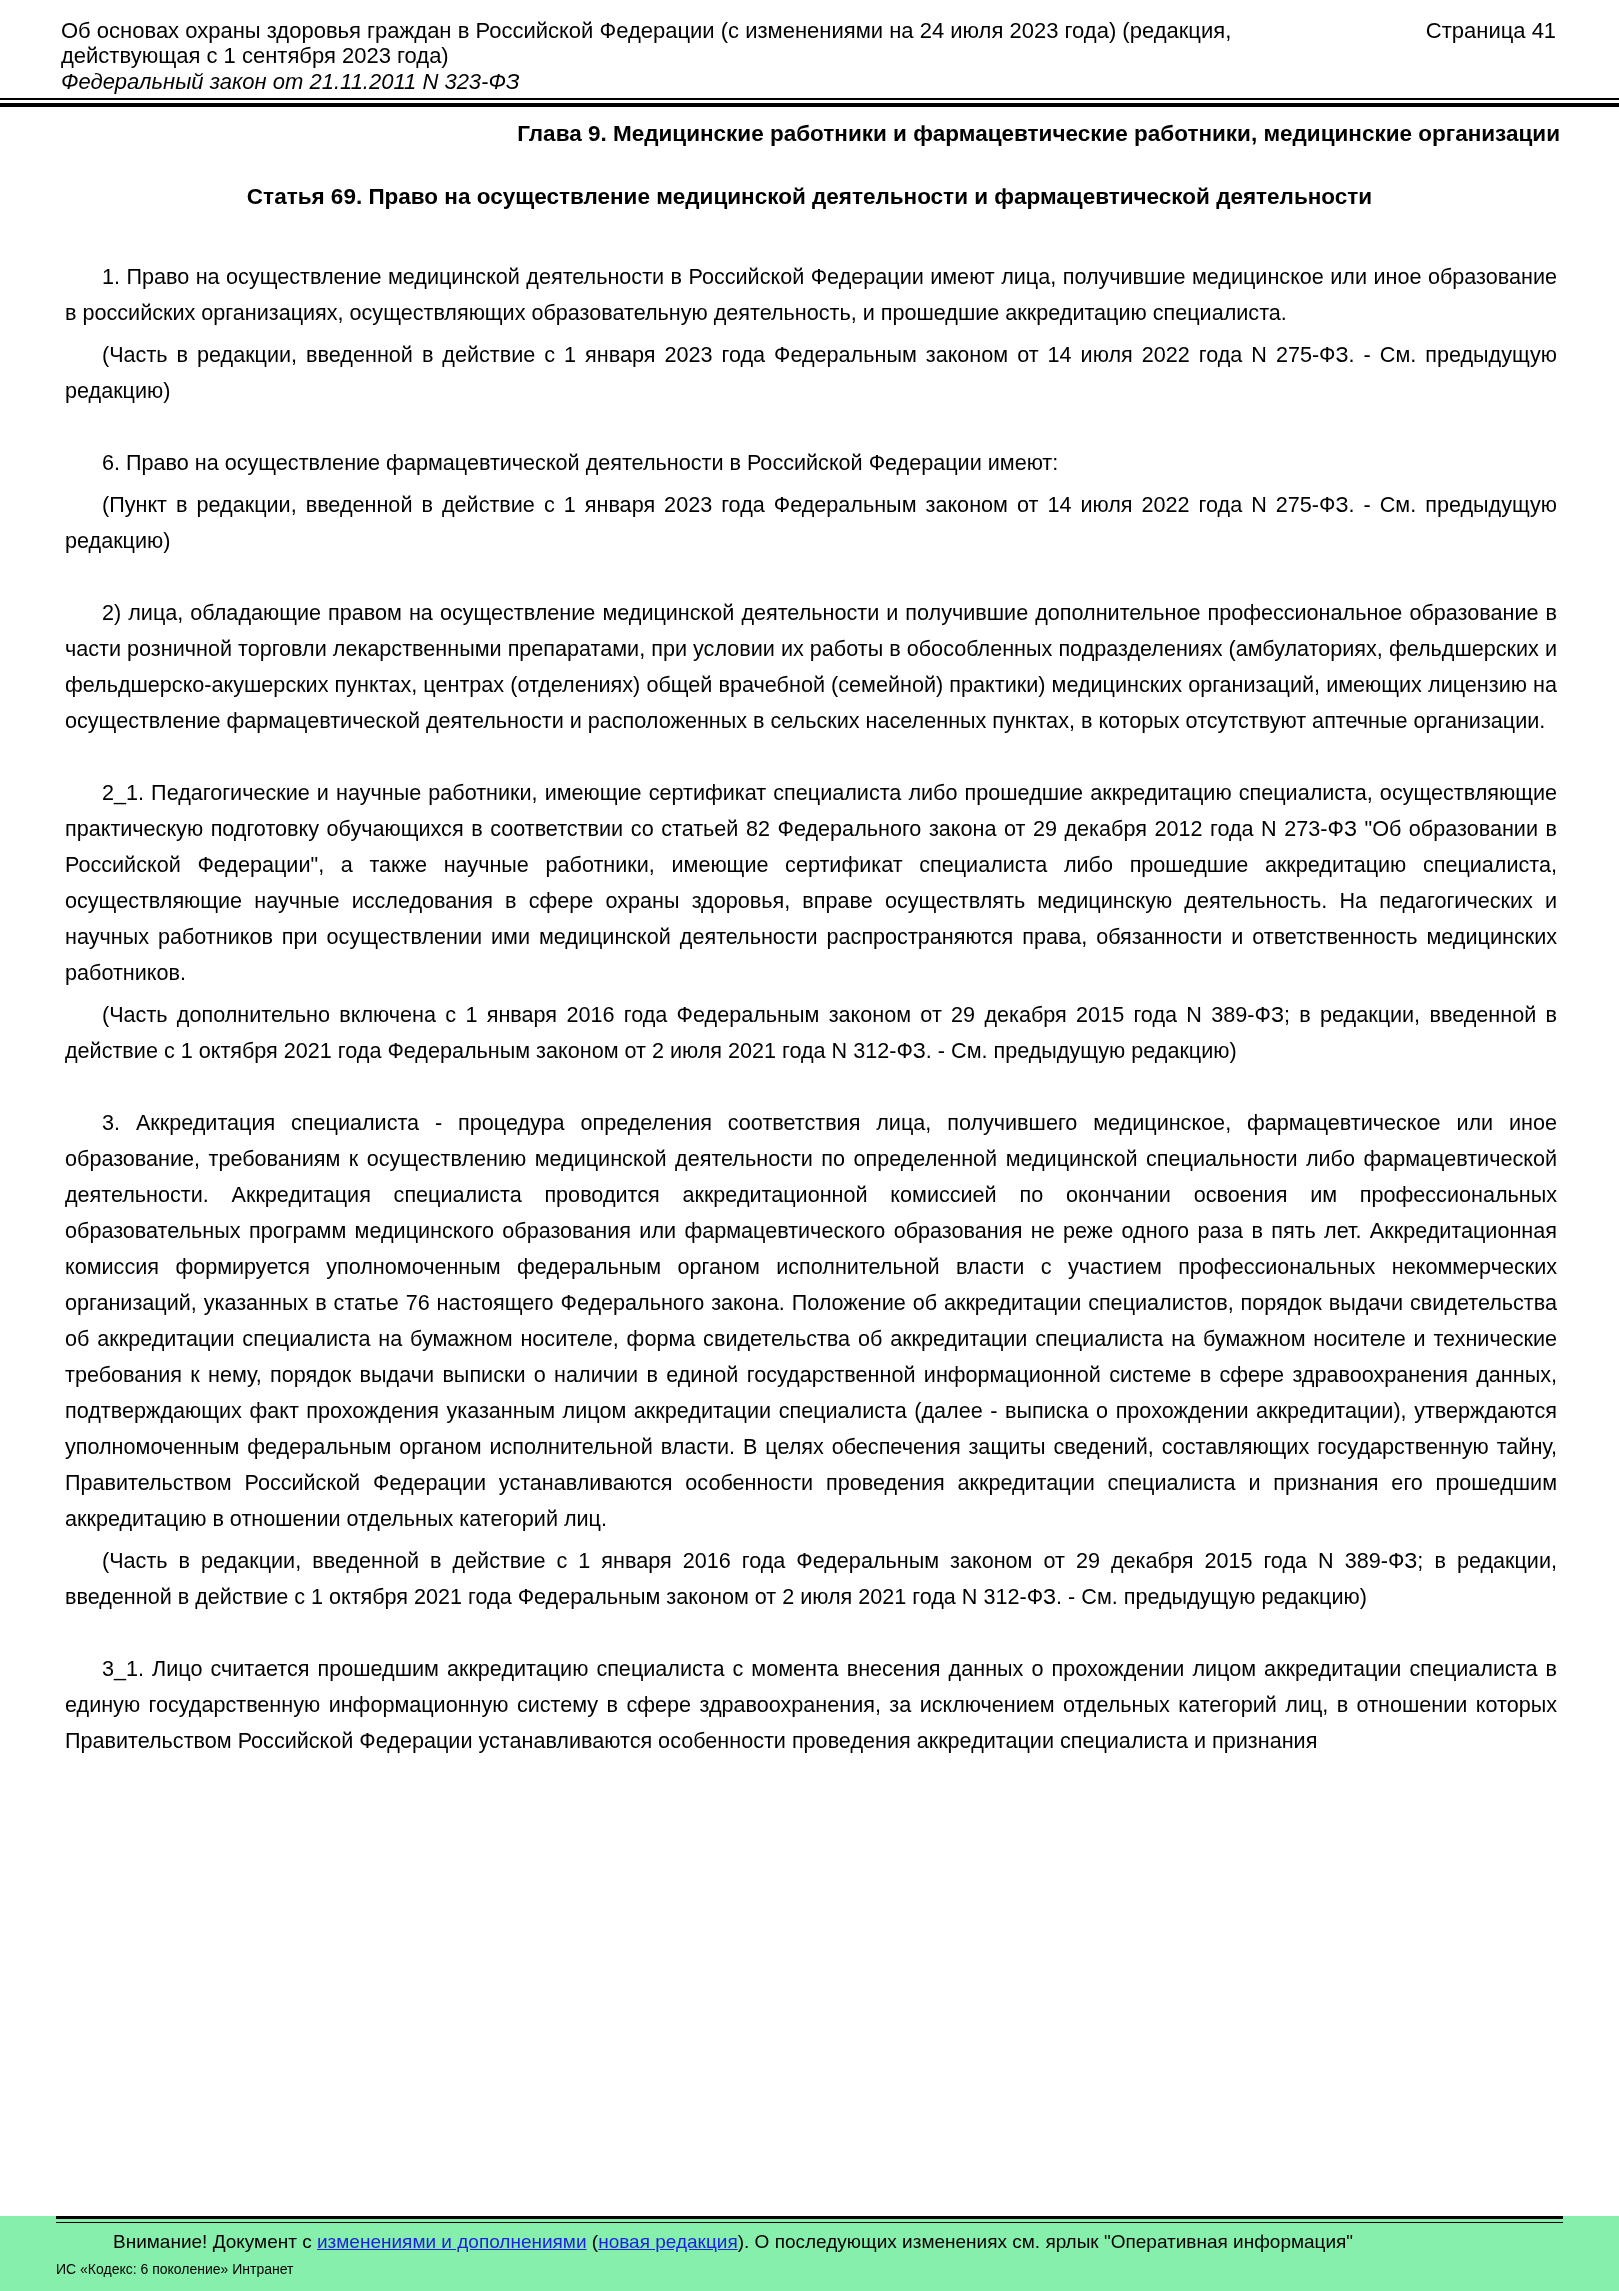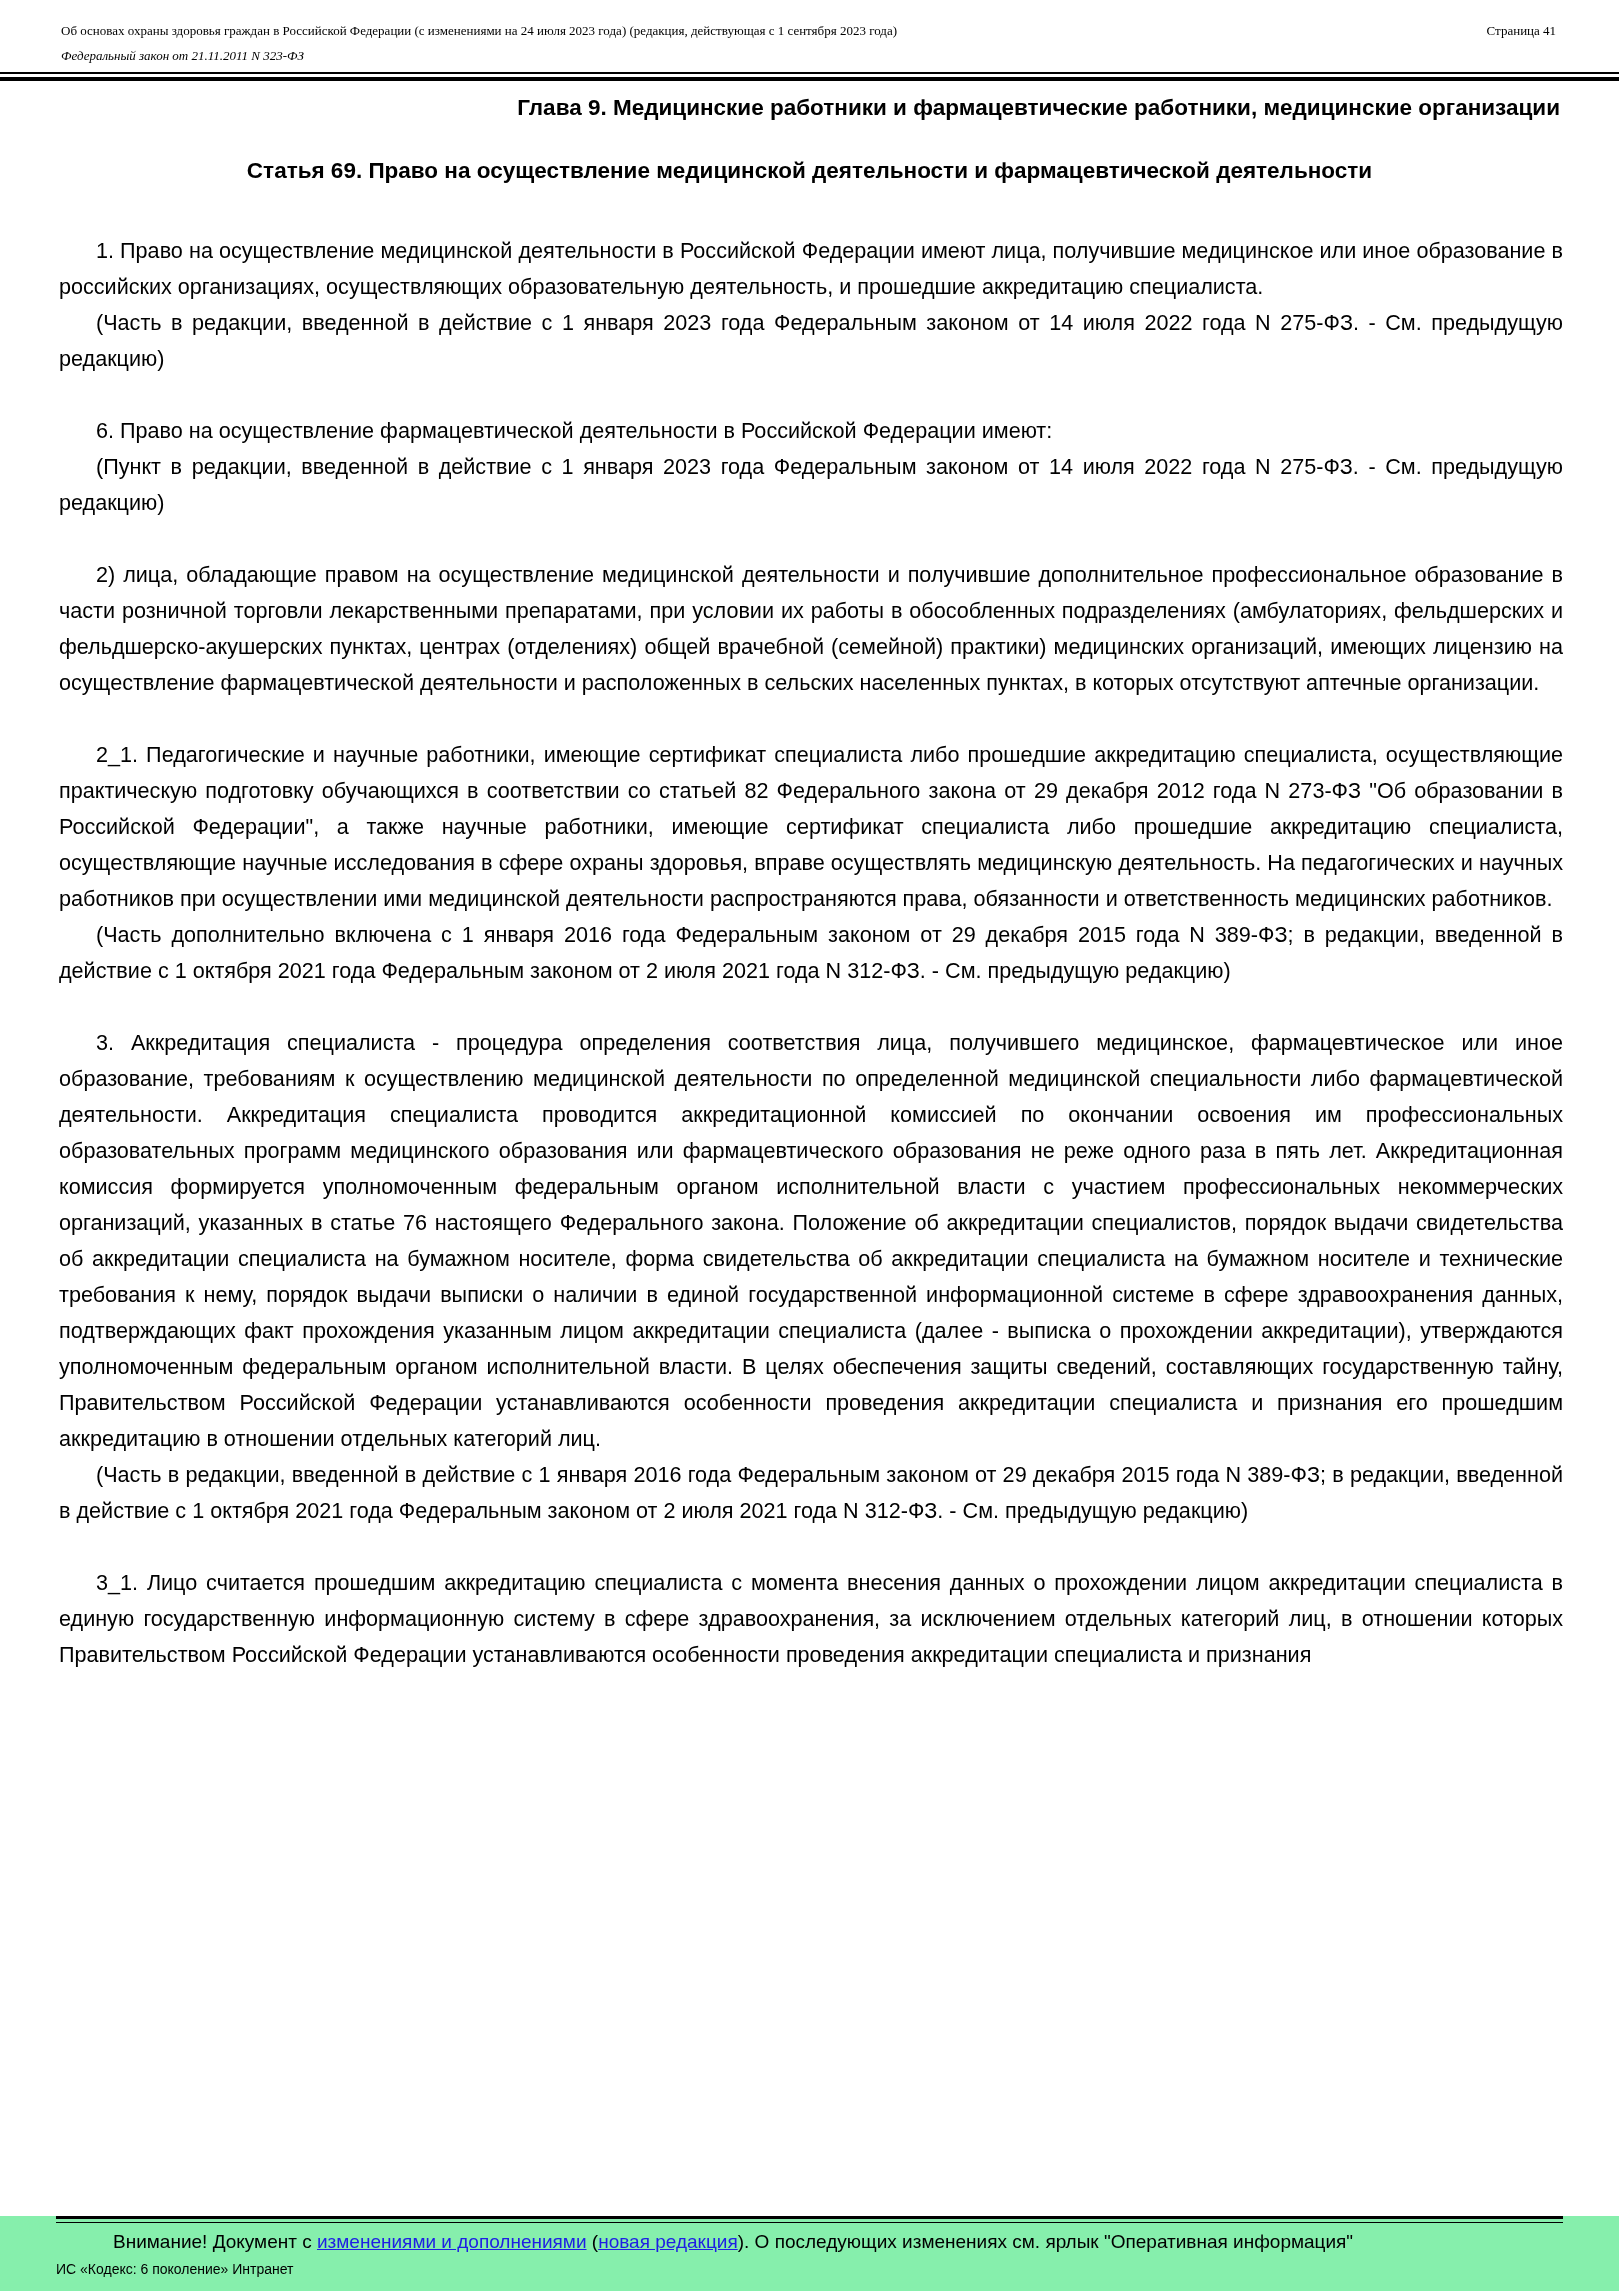--- a/index.html
+++ b/index.html
@@ -7,21 +7,21 @@
     width: 1619px; height: 2292px;
     background: #ffffff; color: #000000;
     font-family: "Liberation Sans", sans-serif;
     position: relative; overflow: hidden;
   }
   .page { position: relative; width: 100%; height: 100%; }
 
   
   .header {
     padding: 17.6px 59px 0 61px;
-    font-size: 13px; line-height: 25.5px; font-family: Liberation Serif, serif;
+    font-size: 22px; line-height: 25.5px;
   }
   .header-top { display: flex; align-items: flex-start; }
   .header-title { max-width: 1264px; }
   .page-number { margin-left: auto; white-space: nowrap; padding-right: 3.9px; }
   .header-subtitle { font-style: italic; }
 
   .rule-top { margin-top: 3.9px; }
   .rule-top .thin { border-top: 2px solid #000; }
   .rule-top .thick { margin-top: 2.9px; border-top: 4.9px solid #000; }
 
@@ -35,21 +35,21 @@
     text-align: center; font-weight: bold; font-size: 22.5px; line-height: 35px;
   }
 
   
   .body-text {
     margin: 45px 56px 0 59px;
     font-size: 21.6px; line-height: 36px;
     text-align: justify;
   }
   .body-text p {
-    margin: 0; text-indent: 37px;
+    margin: 6px; text-indent: 37px;
   }
   .body-text p.gap { margin-top: 36px; }
 
   
   .footer {
     position: absolute; left: 0; right: 0; bottom: 0;
     background: #86efac;
     padding: 0 56px 9.8px 56px;
   }
   .rule-bottom { margin-bottom: 5.9px; }

